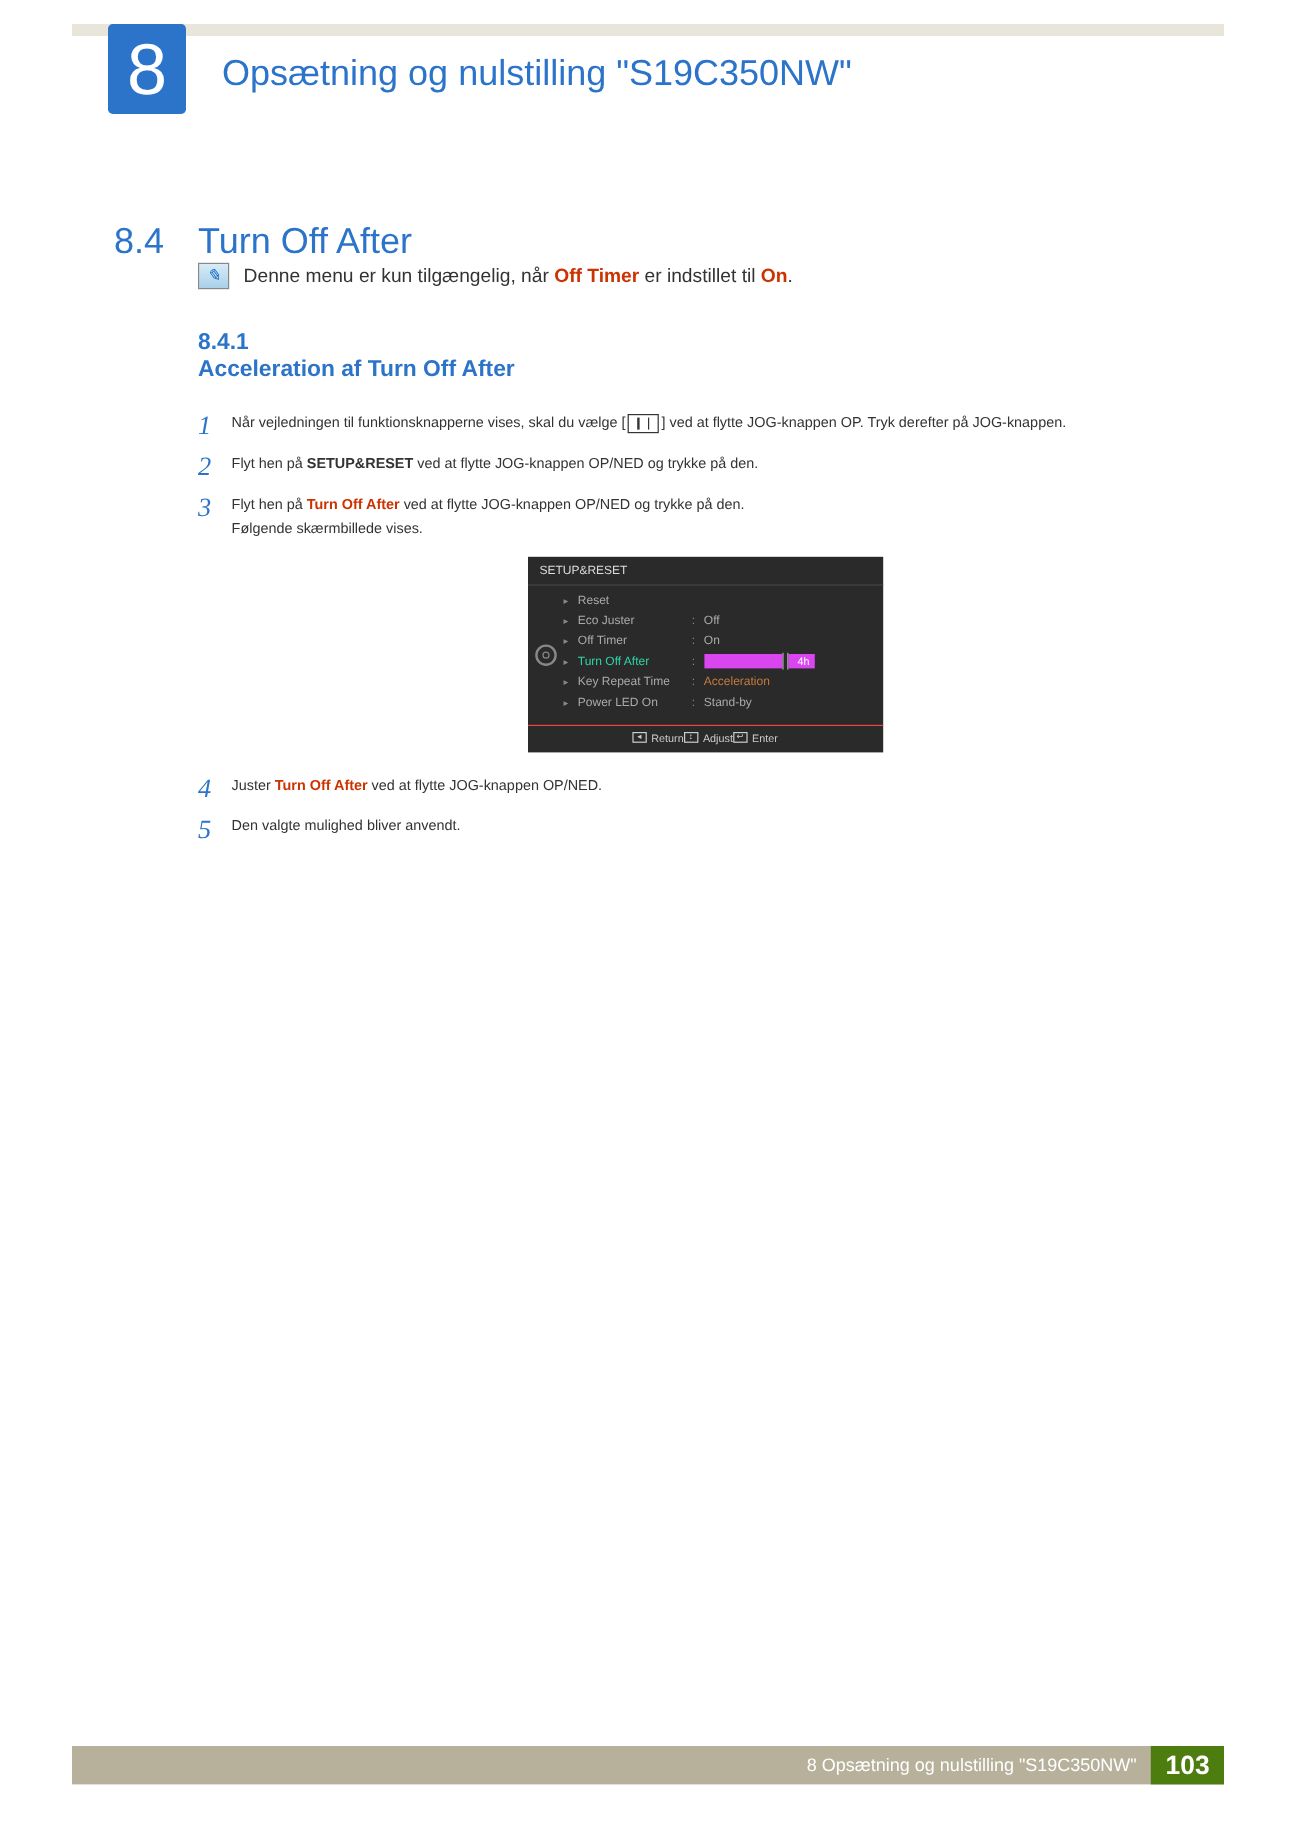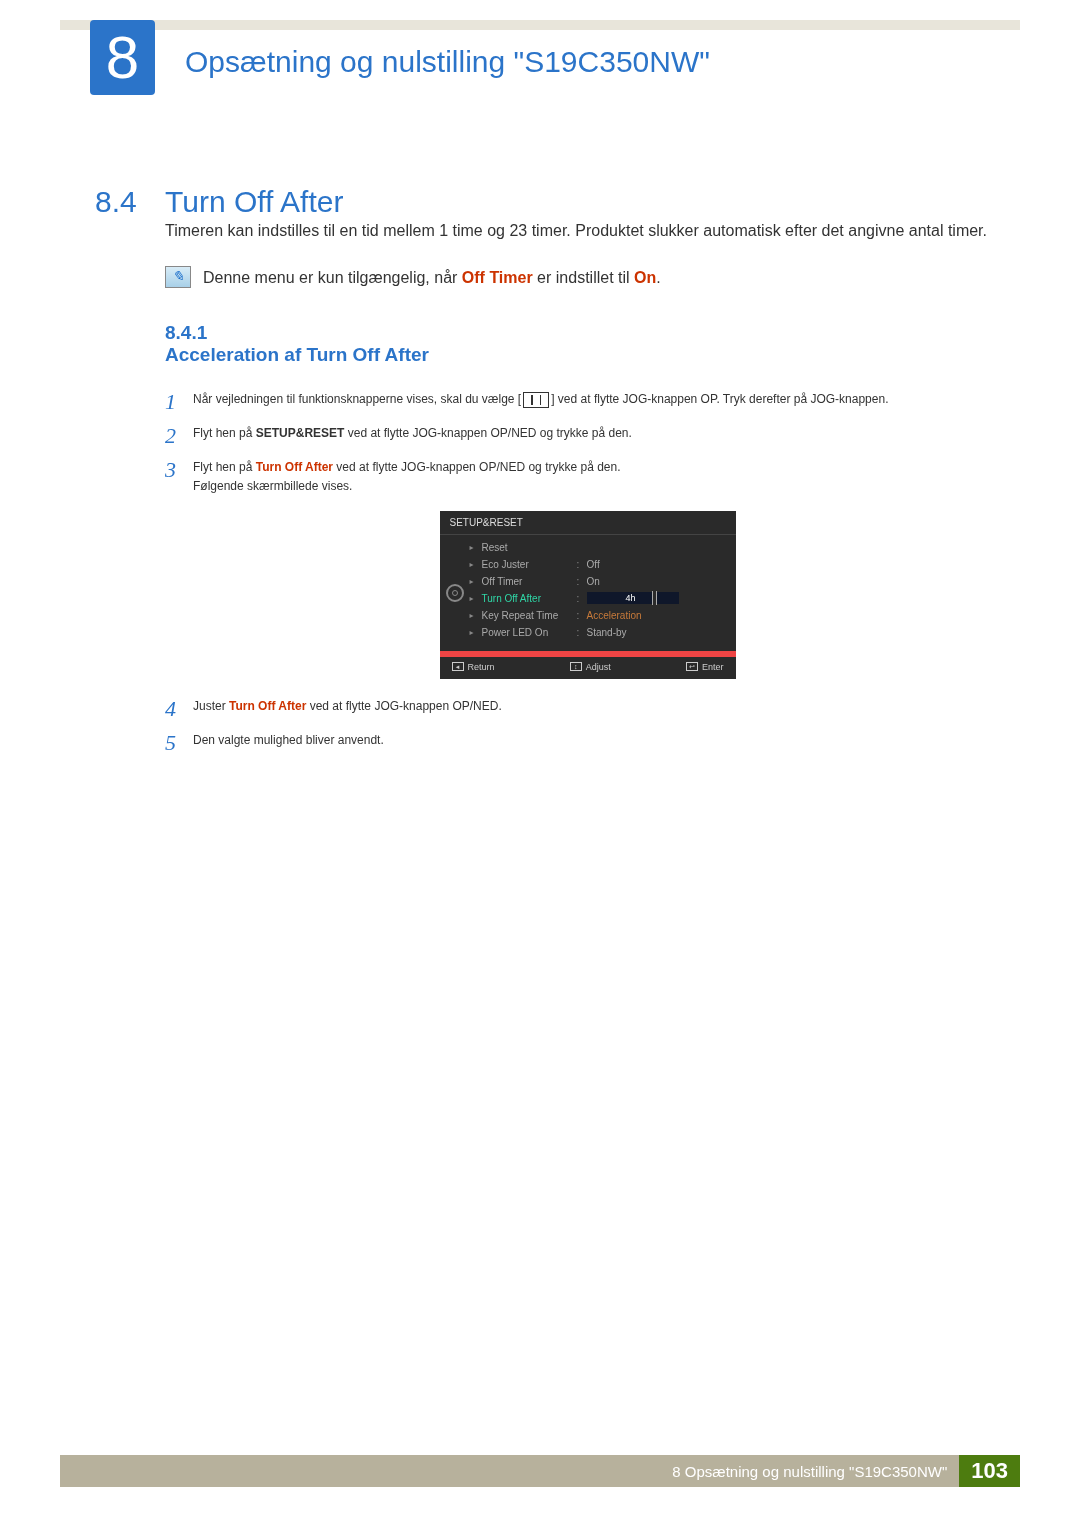--- a/index.html
+++ b/index.html
@@ -208,48 +208,48 @@
     color: #888;
     font-size: 8px;
   }
   .osd-label { width: 95px; color: #aaa; }
   .osd-colon { width: 10px; color: #888; }
   .osd-value { color: #aaa; flex: 1; }
   .osd-row.active .osd-label { color: #2fd6a6; }
   .osd-row .slider {
     width: 92px;
     height: 12px;
-    background: #0f172a;
+    background: #d946ef;
     position: relative;
     display: flex;
     align-items: center;
-    justify-content: center;
+    justify-content: flex-end;
   }
   .osd-row .slider::after {
     content: "";
     position: absolute;
     right: 22px;
     width: 3px;
     top: -1px;
     bottom: -1px;
     background: #2a2a2a;
     border-left: 1px solid #aaa;
     border-right: 1px solid #aaa;
   }
   .slider-text {
     color: #fff;
     font-size: 9px;
     padding-right: 4px;
   }
   .osd-value.accel { color: #c77a3a; }
   .osd-footer {
     display: flex;
-    justify-content: space-between;
+    justify-content: center;
     padding: 5px 12px 7px 12px;
-    border-top: 6px solid #ef4444;
+    border-top: 1px solid #ef4444;
     font-size: 9px;
     color: #ccc;
   }
   .osd-foot-item { display: flex; align-items: center; gap: 4px; }
   .foot-icon {
     display: inline-block;
     width: 12px;
     height: 9px;
     border: 1px solid #ccc;
     font-size: 7px;
@@ -300,21 +300,20 @@
   <h1 class="chapter-title">Opsætning og nulstilling "S19C350NW"</h1>
 </div>
 
 <div class="content">
 
   <div class="section-heading">
     <span class="section-num">8.4</span>
     <span class="section-title">Turn Off After</span>
   </div>
 
-  <p class="intro-text">Timeren kan indstilles til en tid mellem 1 time og 23 timer. Produktet slukker automatisk efter det angivne antal timer.</p>
 
   <div class="note-row">
     <span class="note-icon">✎</span>
     <span class="note-text">
       <span>Denne menu er kun tilgængelig, når </span><span class="emph">Off Timer</span><span> er indstillet til </span><span class="emph">On</span><span>.</span>
     </span>
   </div>
 
   <div class="subsection-heading">
     <span class="subsection-num">8.4.1</span>

